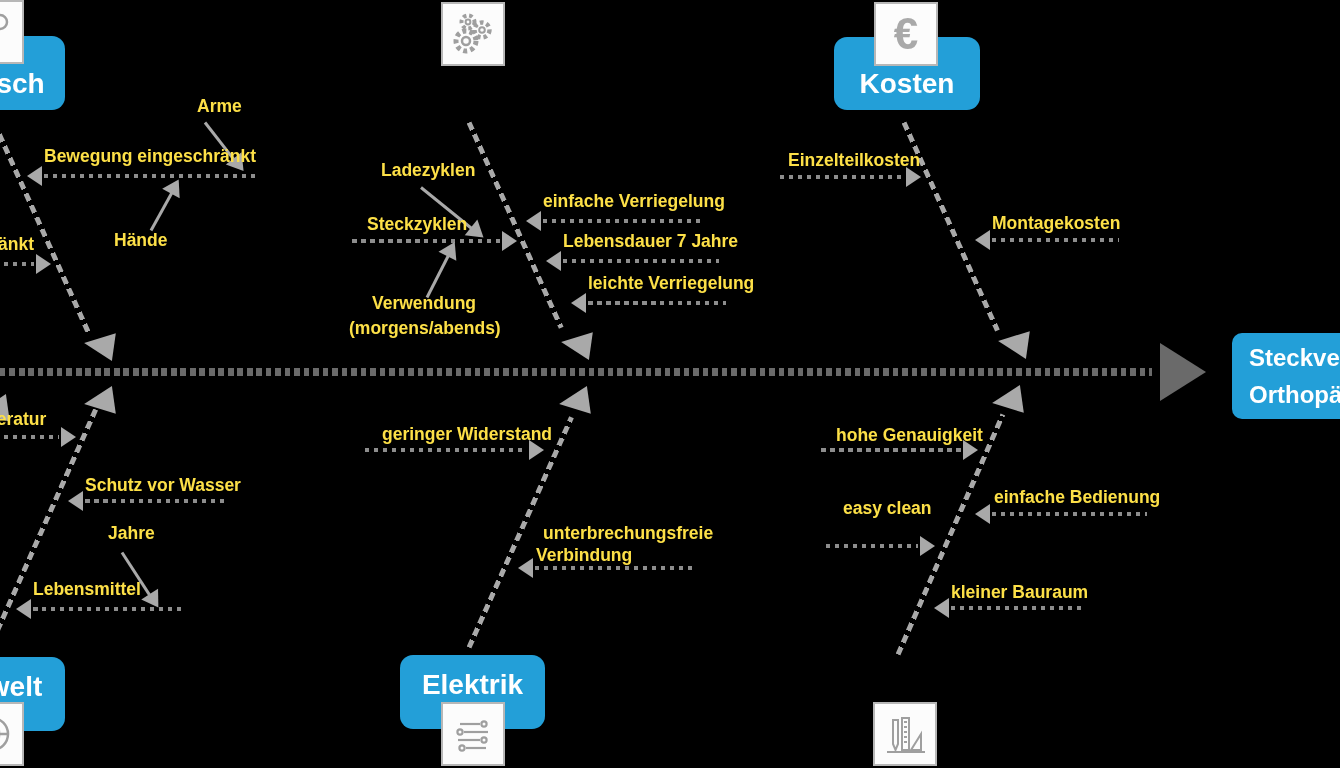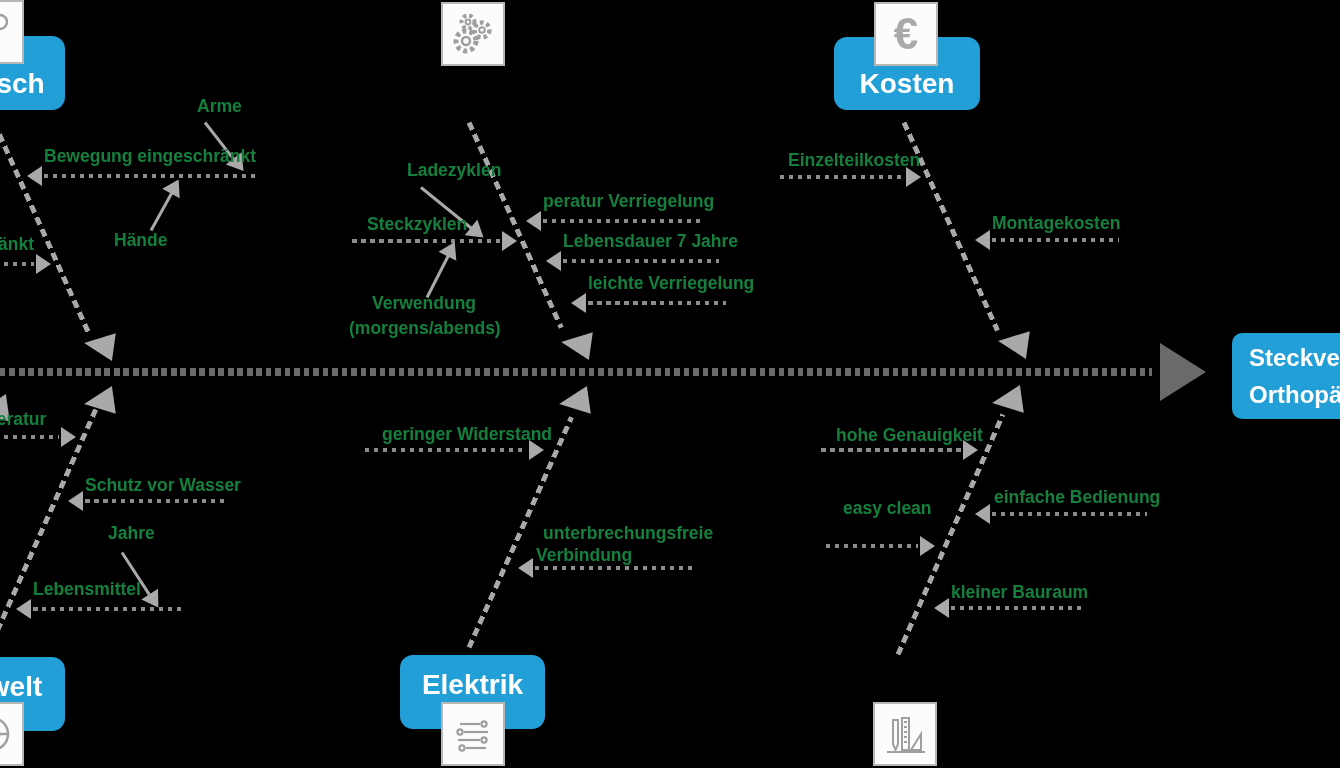--- a/index.html
+++ b/index.html
@@ -36,21 +36,21 @@
   
   .branch{position:absolute;height:5px;
           background:repeating-linear-gradient(90deg,#a9a9a9 0 8px,transparent 8px 13px);
           transform-origin:0 50%;}
 
   
   .jarrow{position:absolute;width:0;height:0;border-right:30px solid #a9a9a9;
           border-top:14px solid transparent;border-bottom:14px solid transparent;}
 
   
-  .lbl{position:absolute;color:#15803d;font-size:17.5px;font-weight:bold;white-space:nowrap;}
+  .lbl{position:absolute;color:#fde047;font-size:17.5px;font-weight:bold;white-space:nowrap;}
 
   
   .ul{position:absolute;height:4px;
       background:repeating-linear-gradient(90deg,#8d8d8d 0 4.5px,transparent 4.5px 9px);}
   .tri-r{position:absolute;right:-17px;top:-8px;width:0;height:0;
          border-left:15px solid #a9a9a9;border-top:10px solid transparent;border-bottom:10px solid transparent;}
   .tri-l{position:absolute;left:-17px;top:-8px;width:0;height:0;
          border-right:15px solid #a9a9a9;border-top:10px solid transparent;border-bottom:10px solid transparent;}
 
   
@@ -184,37 +184,37 @@
   <div class="lbl" style="left:108px;top:523px;">Jahre</div>
   <div class="conn" style="left:122px;top:551px;width:52px;transform:rotate(57deg);">
       <div class="head"></div>
     </div>
 
   <div class="lbl" style="left:33px;top:579px;text-align:right;">Lebensmittel</div>
   <div class="ul" style="left:33px;top:607px;width:149px;">
       <div class="tri-l"></div>
     </div>
 
-  <div class="lbl" style="left:407px;top:160px;">Ladezyklen</div>
+  <div class="lbl" style="left:381px;top:160px;">Ladezyklen</div>
   <div class="conn" style="left:421px;top:186px;width:66px;transform:rotate(39deg);">
       <div class="head"></div>
     </div>
 
   <div class="lbl" style="left:367px;top:214px;">Steckzyklen</div>
   <div class="ul" style="left:352px;top:239px;width:148px;">
       <div class="tri-r"></div>
     </div>
 
   <div class="lbl" style="left:372px;top:293px;">Verwendung</div>
   <div class="lbl" style="left:349px;top:318px;">(morgens/abends)</div>
   <div class="conn" style="left:427px;top:296px;width:48px;transform:rotate(-63deg);">
       <div class="head"></div>
     </div>
 
-  <div class="lbl" style="left:543px;top:191px;">peratur Verriegelung</div>
+  <div class="lbl" style="left:543px;top:191px;">einfache Verriegelung</div>
   <div class="ul" style="left:543px;top:219px;width:158px;">
       <div class="tri-l"></div>
     </div>
 
   <div class="lbl" style="left:563px;top:231px;">Lebensdauer 7 Jahre</div>
   <div class="ul" style="left:563px;top:259px;width:156px;">
       <div class="tri-l"></div>
     </div>
 
   <div class="lbl" style="left:588px;top:273px;">leichte Verriegelung</div>

